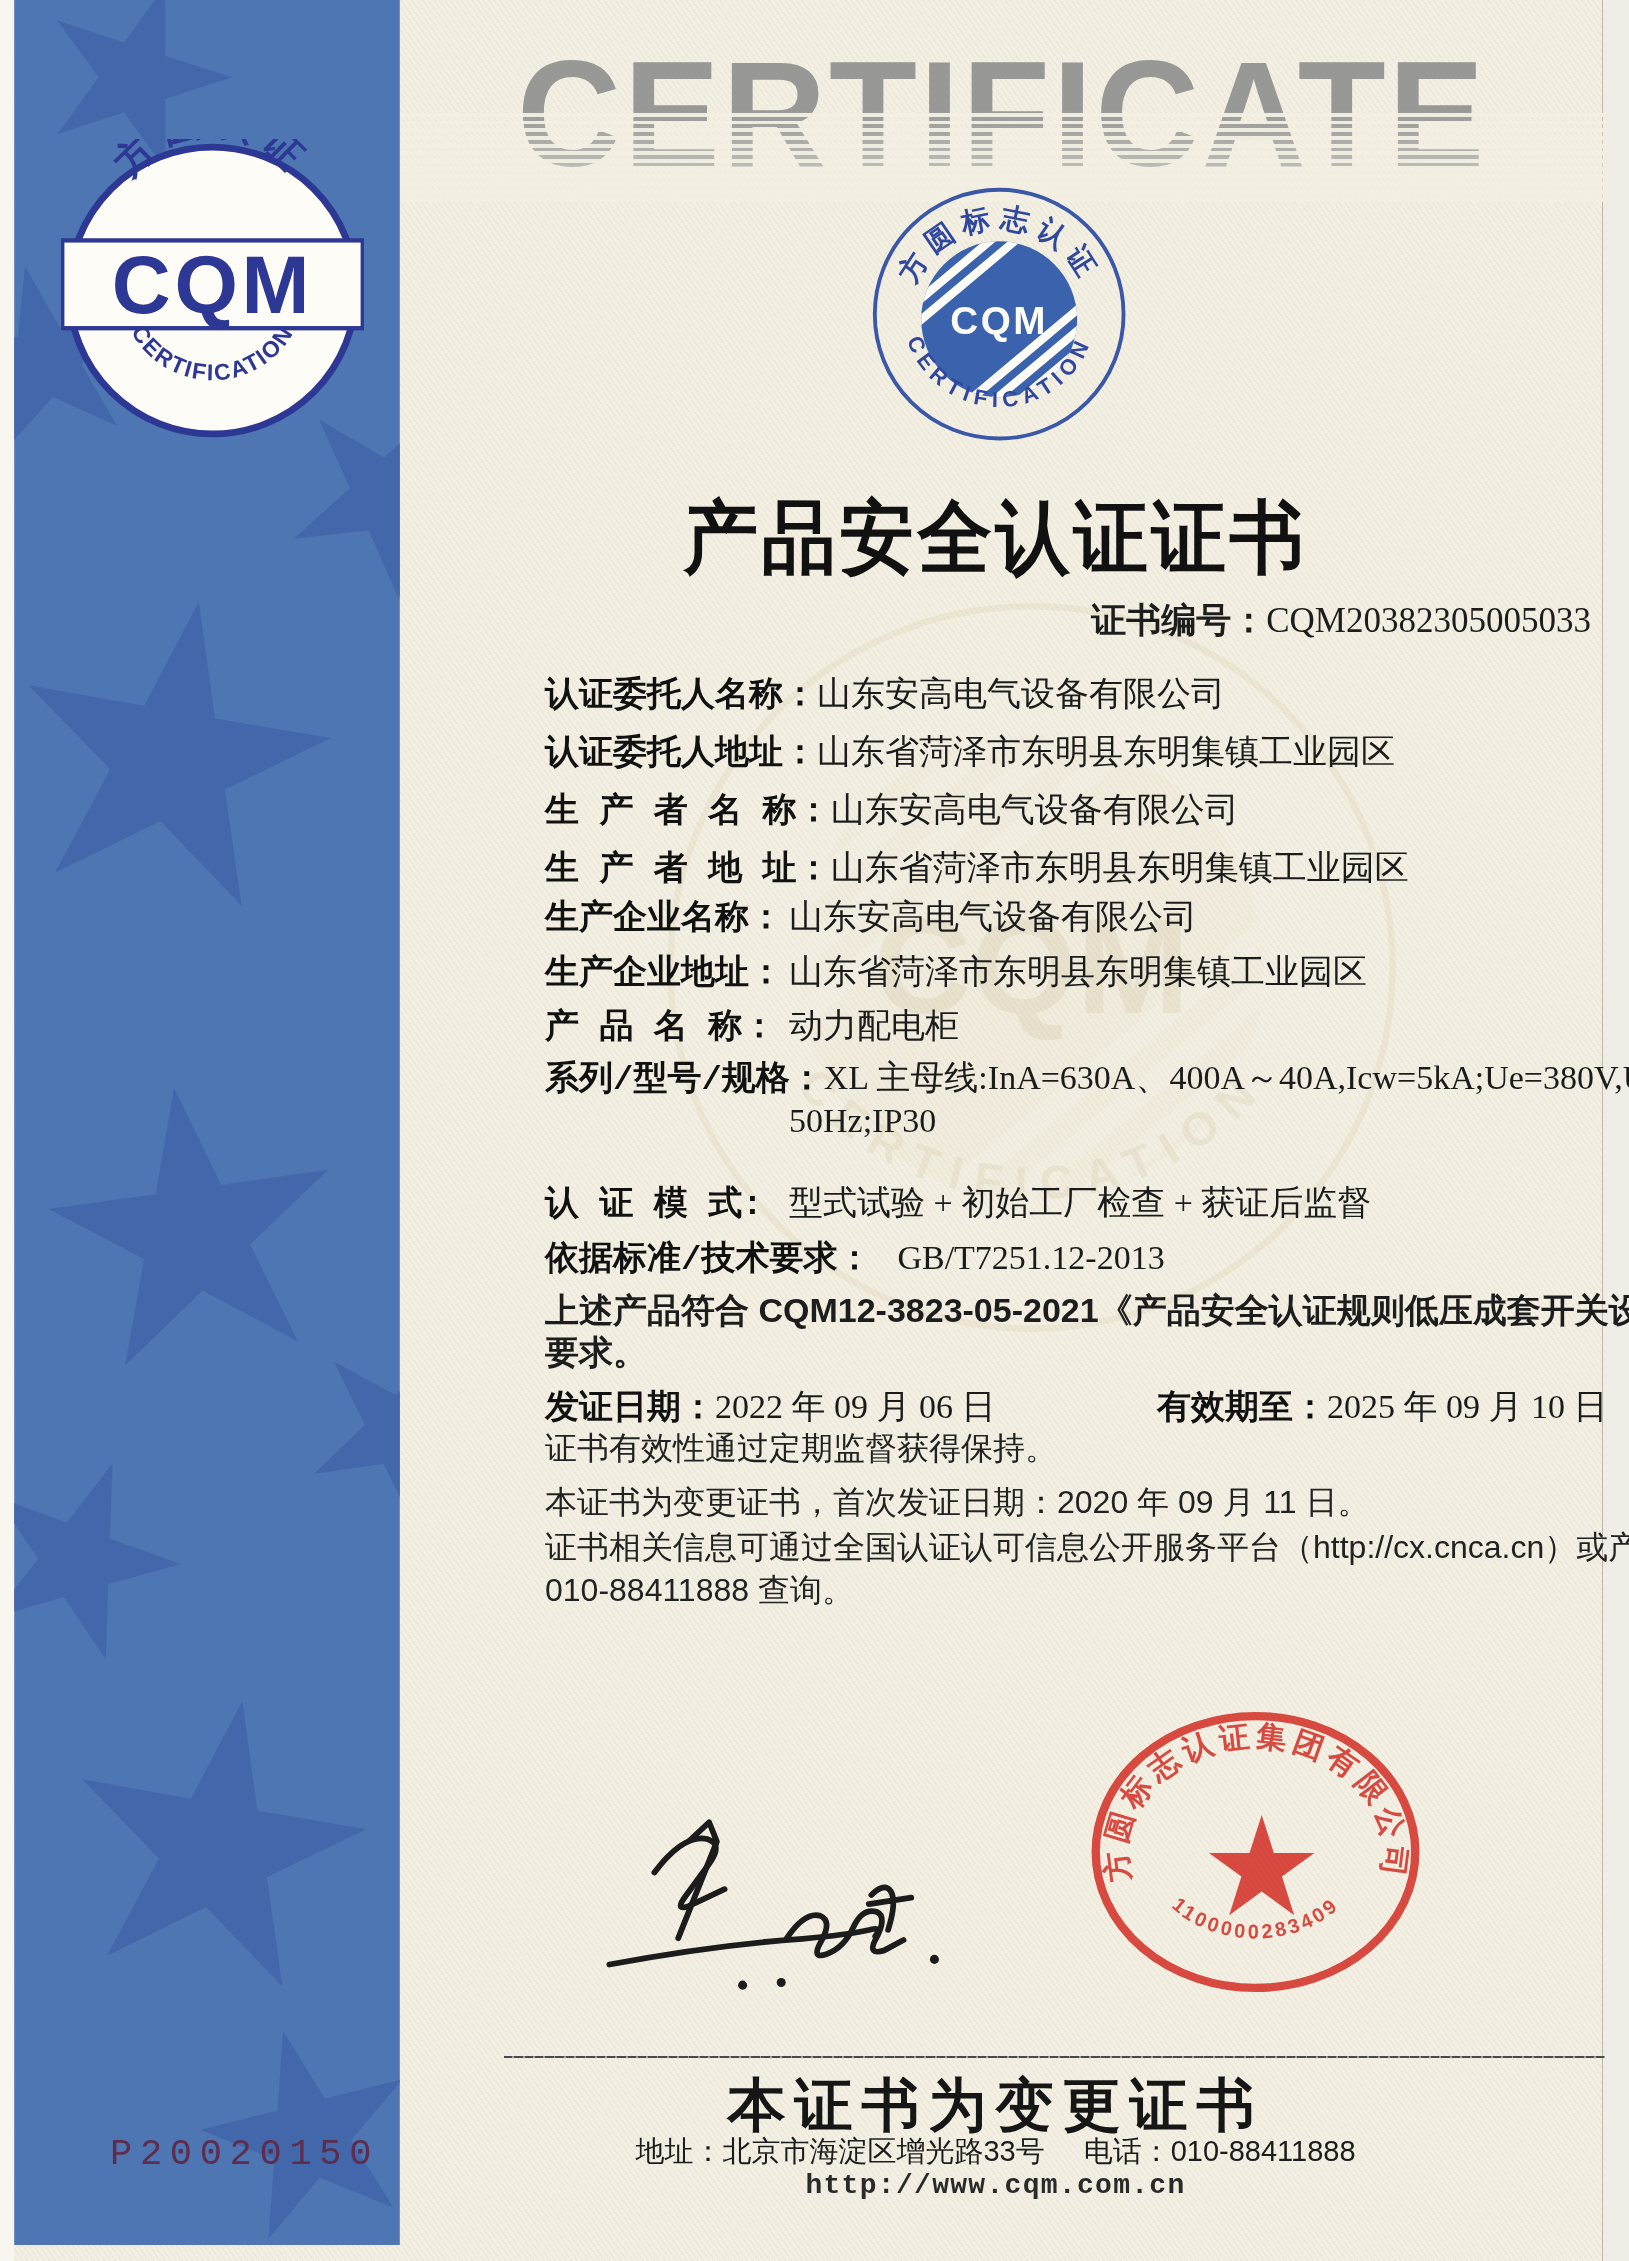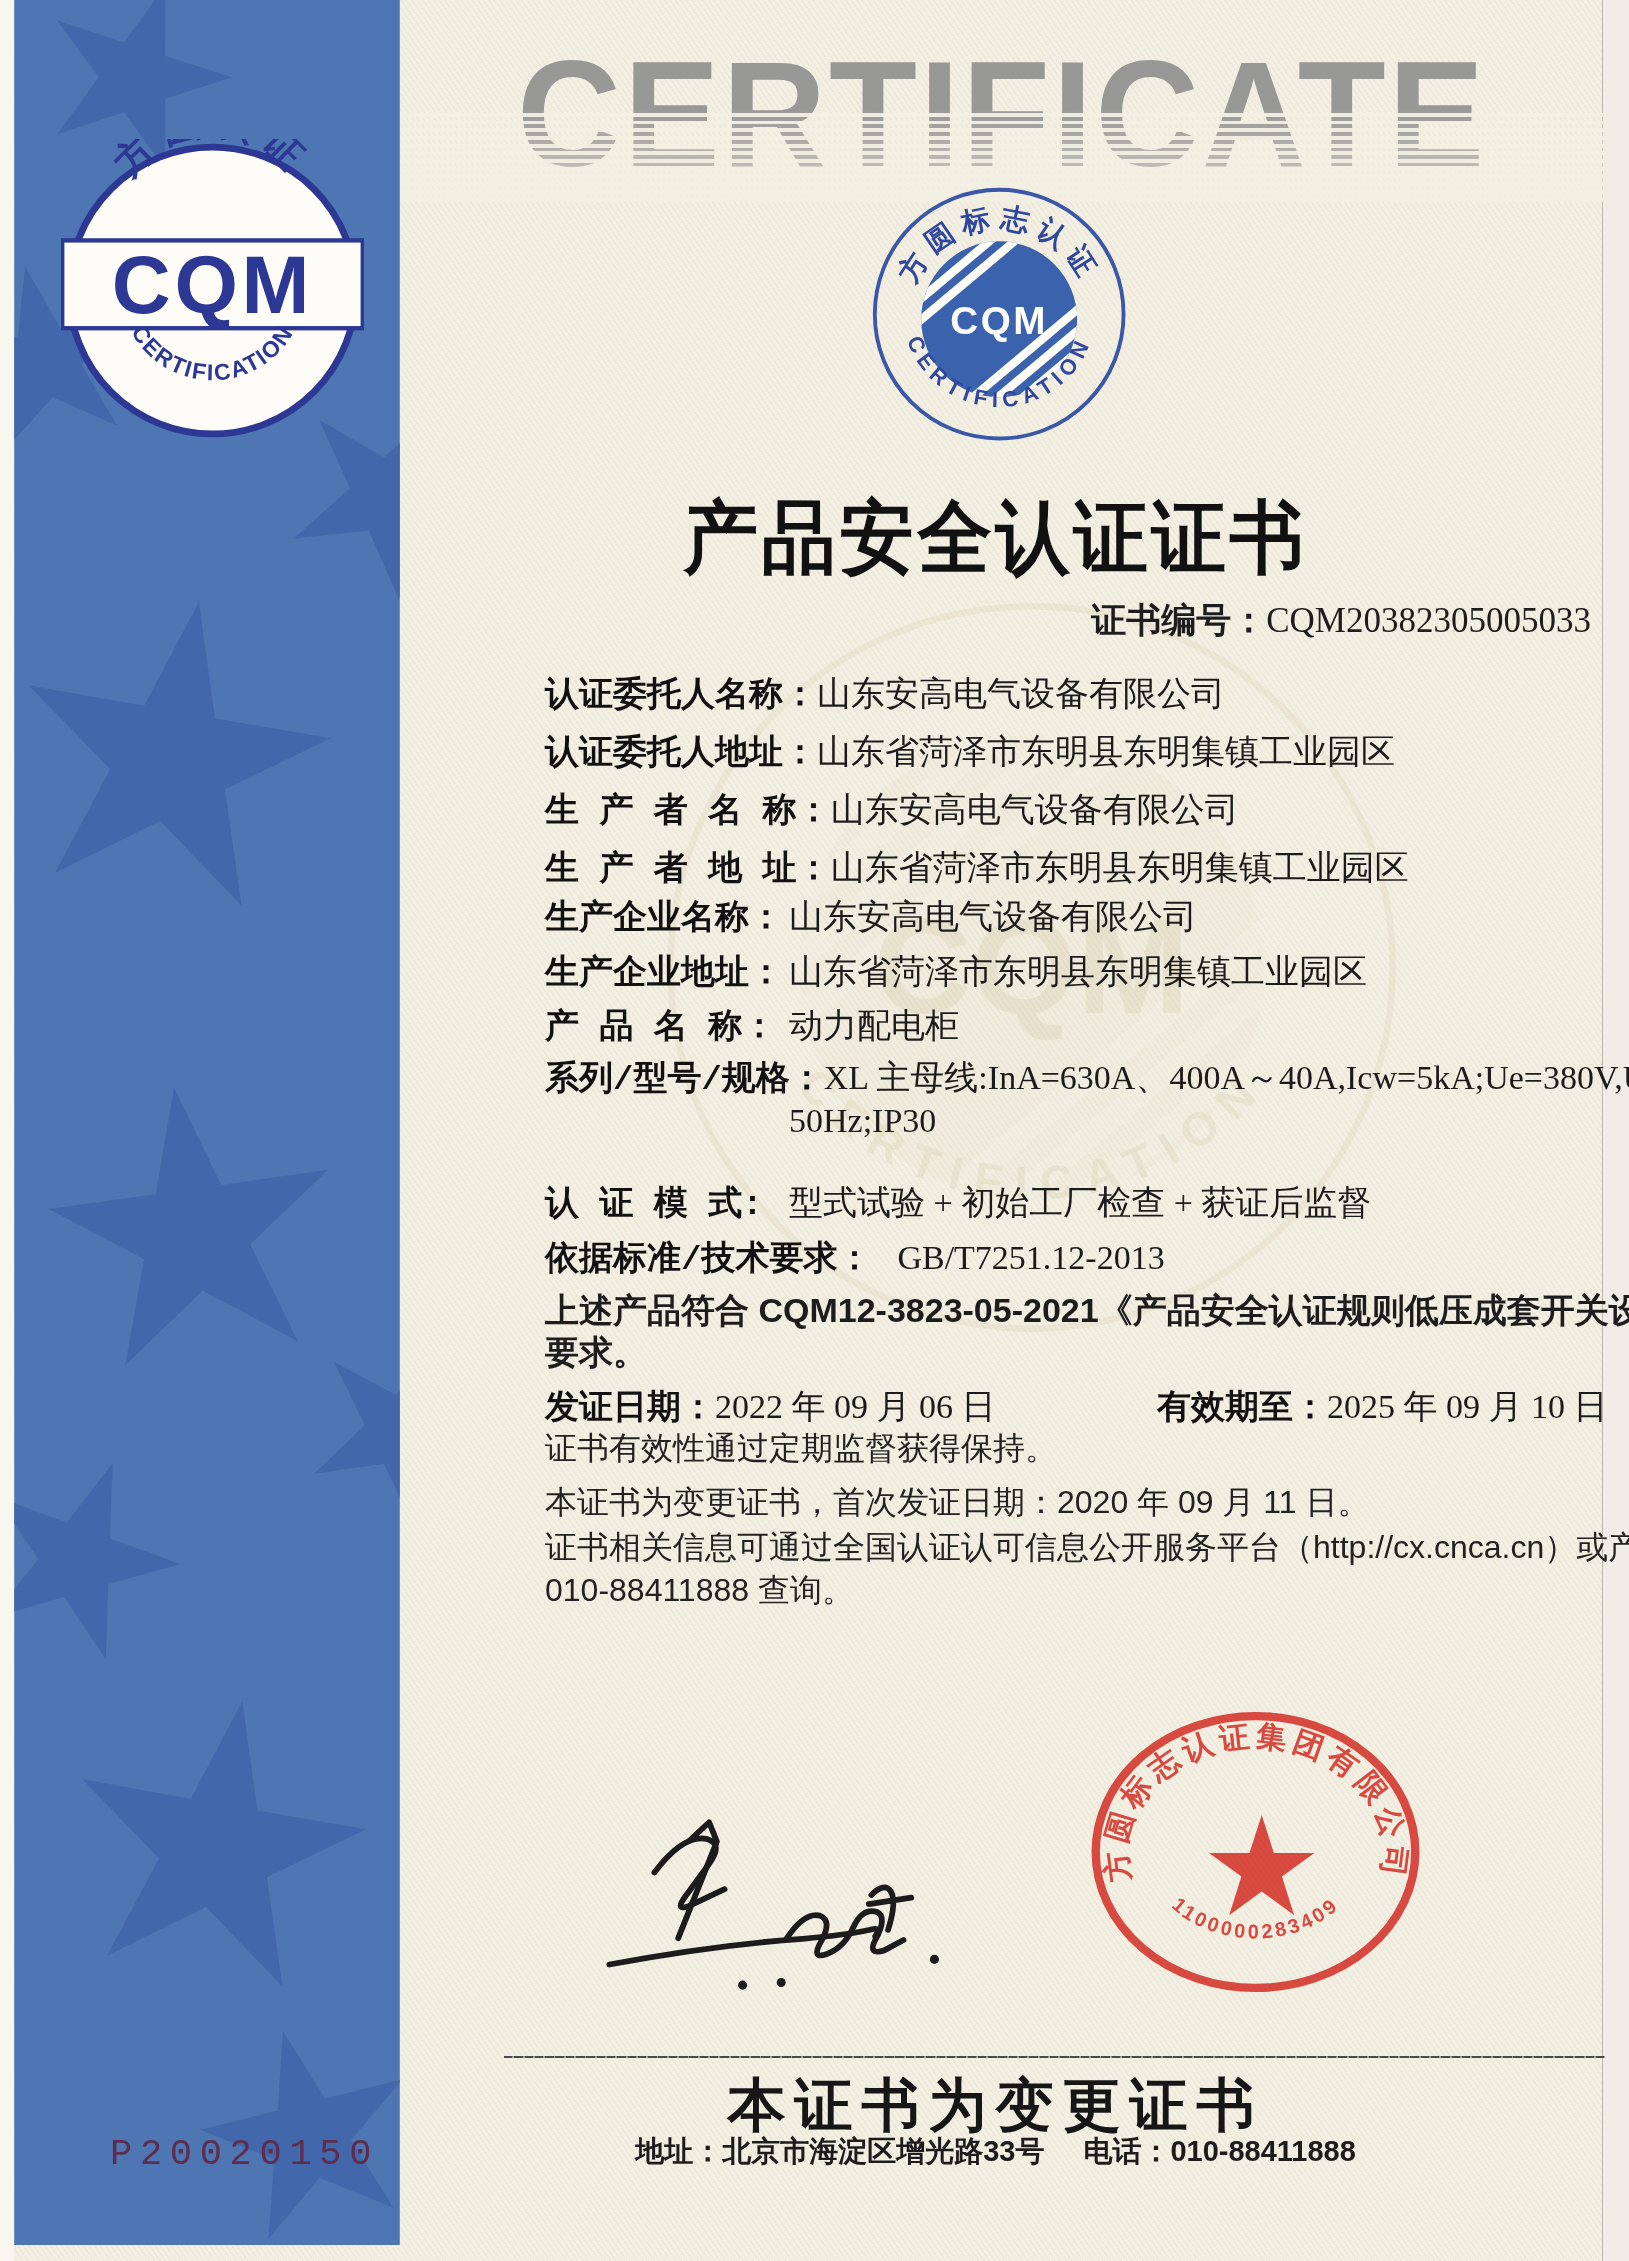--- a/index.html
+++ b/index.html
@@ -45,21 +45,21 @@
   .note{position:absolute;left:545px;width:1032px;font-size:32px;line-height:41px;
         font-family:"Liberation Sans", sans-serif;font-weight:400;color:#222;white-space:nowrap;}
   .date-issue{position:absolute;left:545px;top:1384px;font-size:34px;white-space:nowrap;}
   .date-valid{position:absolute;left:1157px;top:1384px;font-size:34px;white-space:nowrap;}
   .date-issue .flabel,.date-valid .flabel{min-width:0;}
   .divider{position:absolute;left:504px;top:2056px;width:1101px;height:1.9px;
            background:repeating-linear-gradient(90deg,#4a4a4a 0 8.4px,#9a9a96 8.4px 10.3px);}
   .footer-org{position:absolute;left:400px;right:39px;top:2067px;text-align:center;
               font-family:"Liberation Sans", sans-serif;font-weight:900;font-size:58px;letter-spacing:9px;color:#161616;}
   .footer-addr{position:absolute;left:400px;right:39px;top:2132px;text-align:center;
-               font-family:"Liberation Sans", sans-serif;font-weight:700;font-size:29px;color:#1c1c1c;}
+               font-family:"Liberation Sans", sans-serif;font-weight:400;font-size:29px;color:#1c1c1c;}
   .footer-addr .gap{display:inline-block;width:39px;}
   .footer-url{position:absolute;left:400px;right:39px;top:2170px;text-align:center;
               font-family:"Liberation Mono", monospace;font-weight:700;font-size:28px;letter-spacing:1.3px;color:#2a2a2a;}
   .corner-code{position:absolute;left:110px;top:2133px;
                font-family:"Liberation Mono", monospace;font-size:37px;letter-spacing:7.7px;color:#5e2d4e;}
   .stamp{position:absolute;left:1088px;top:1707px;mix-blend-mode:multiply;opacity:.95;}
   .signature{position:absolute;left:593px;top:1792px;}
 </style>
 </head>
 <body>
@@ -256,17 +256,18 @@
         <textPath href="#seal-bot" startOffset="50%" text-anchor="middle">1100000283409</textPath>
       </text>
     </svg>
   </div>
 
   <div class="divider"></div>
   <div class="footer-org">本证书为变更证书</div>
   <div class="footer-addr">
     <span>地址：北京市海淀区增光路33号</span><span class="gap"></span><span>电话：010-88411888</span>
   </div>
+  <div class="footer-url">http://www.cqm.com.cn</div>
 
   <div class="corner-code">P20020150</div>
 
 </div>
 
 
 </body></html>

